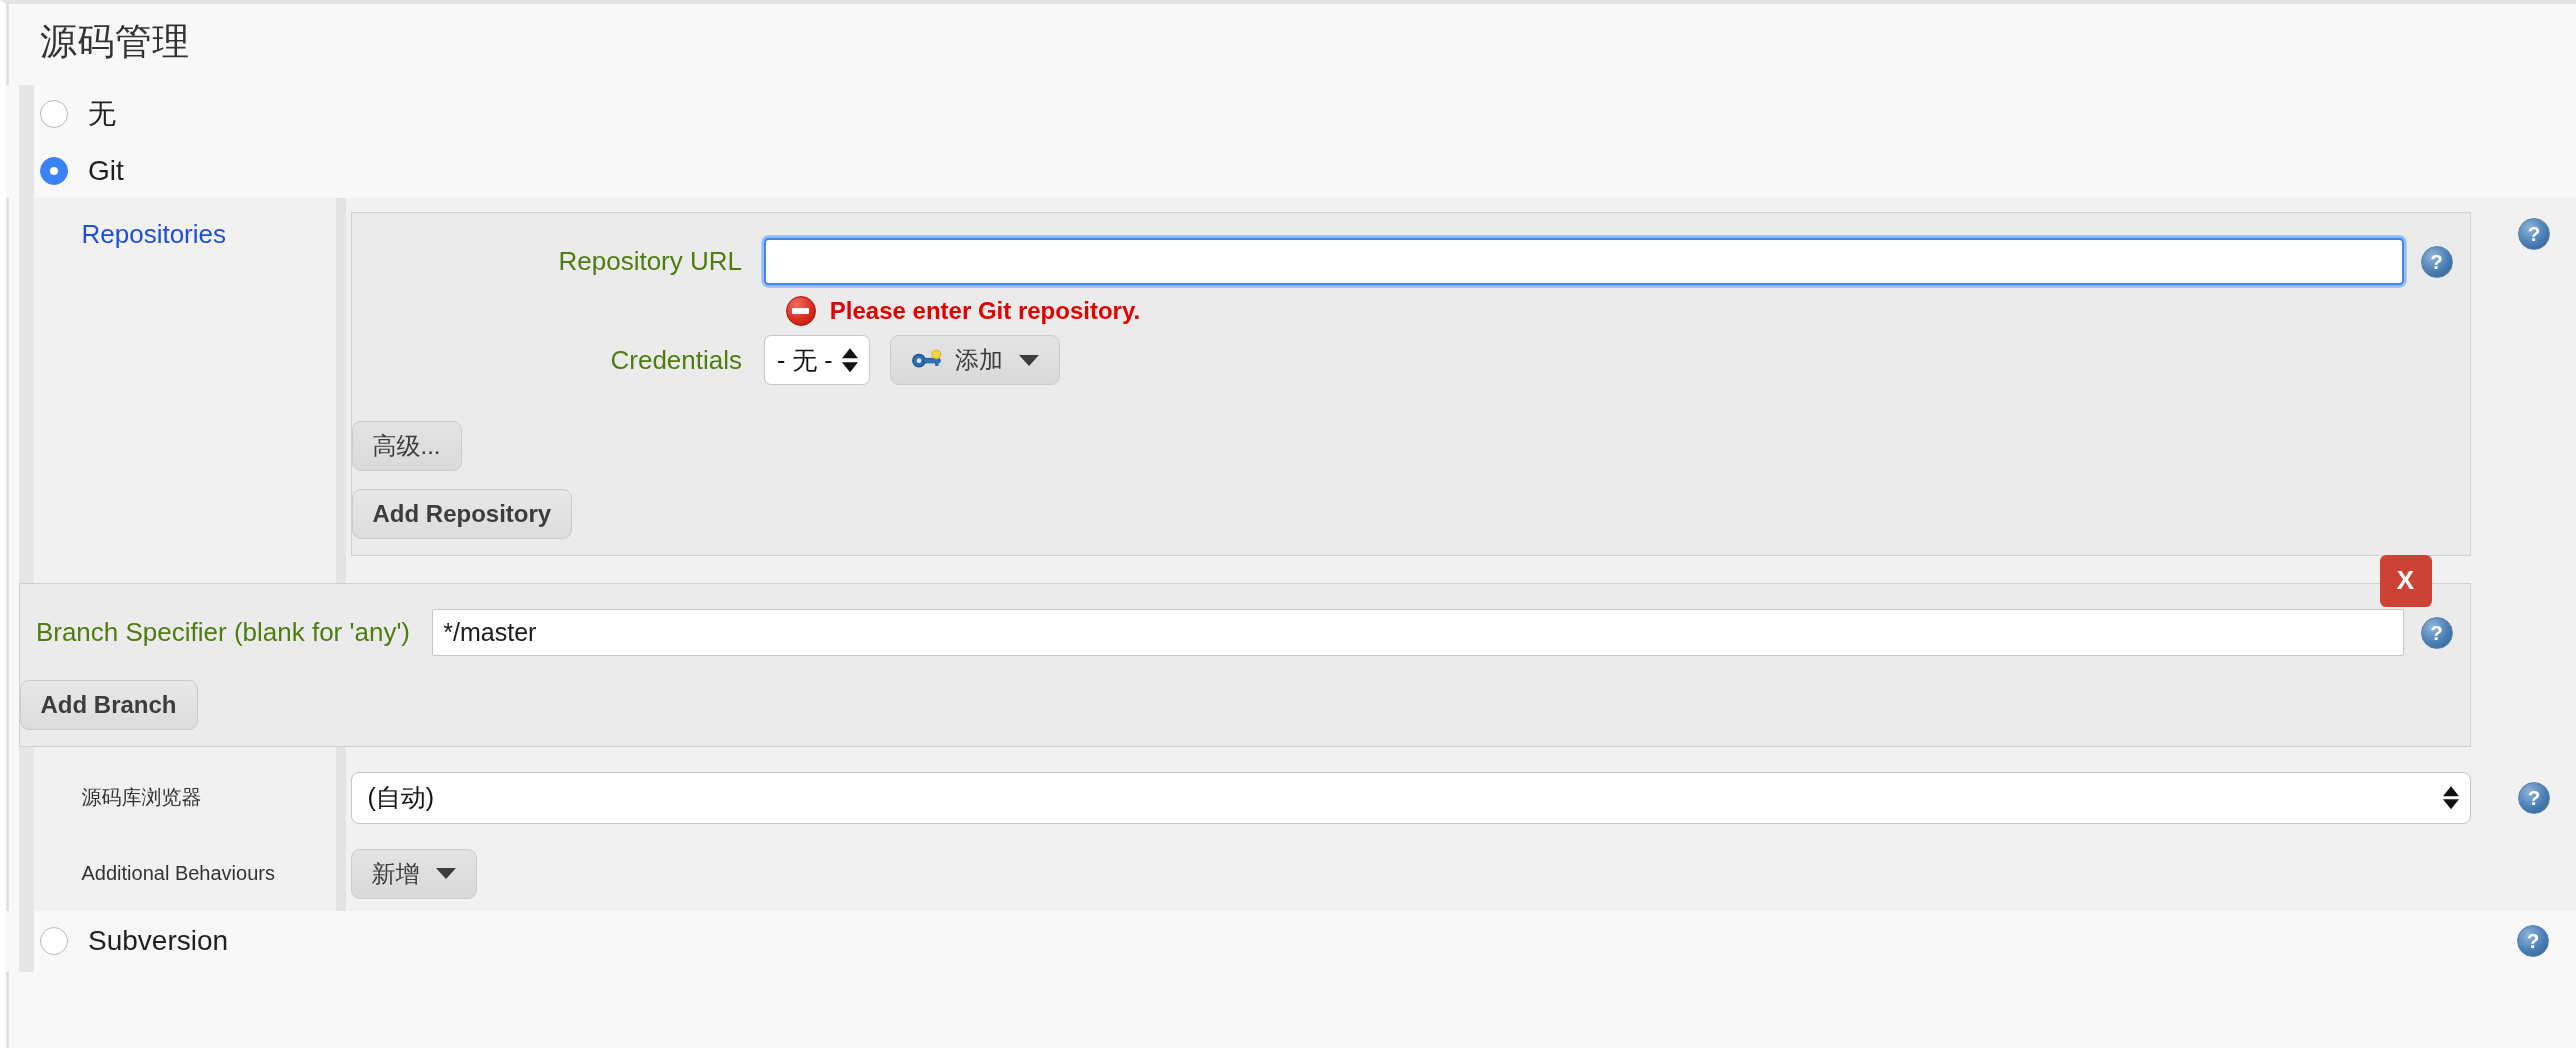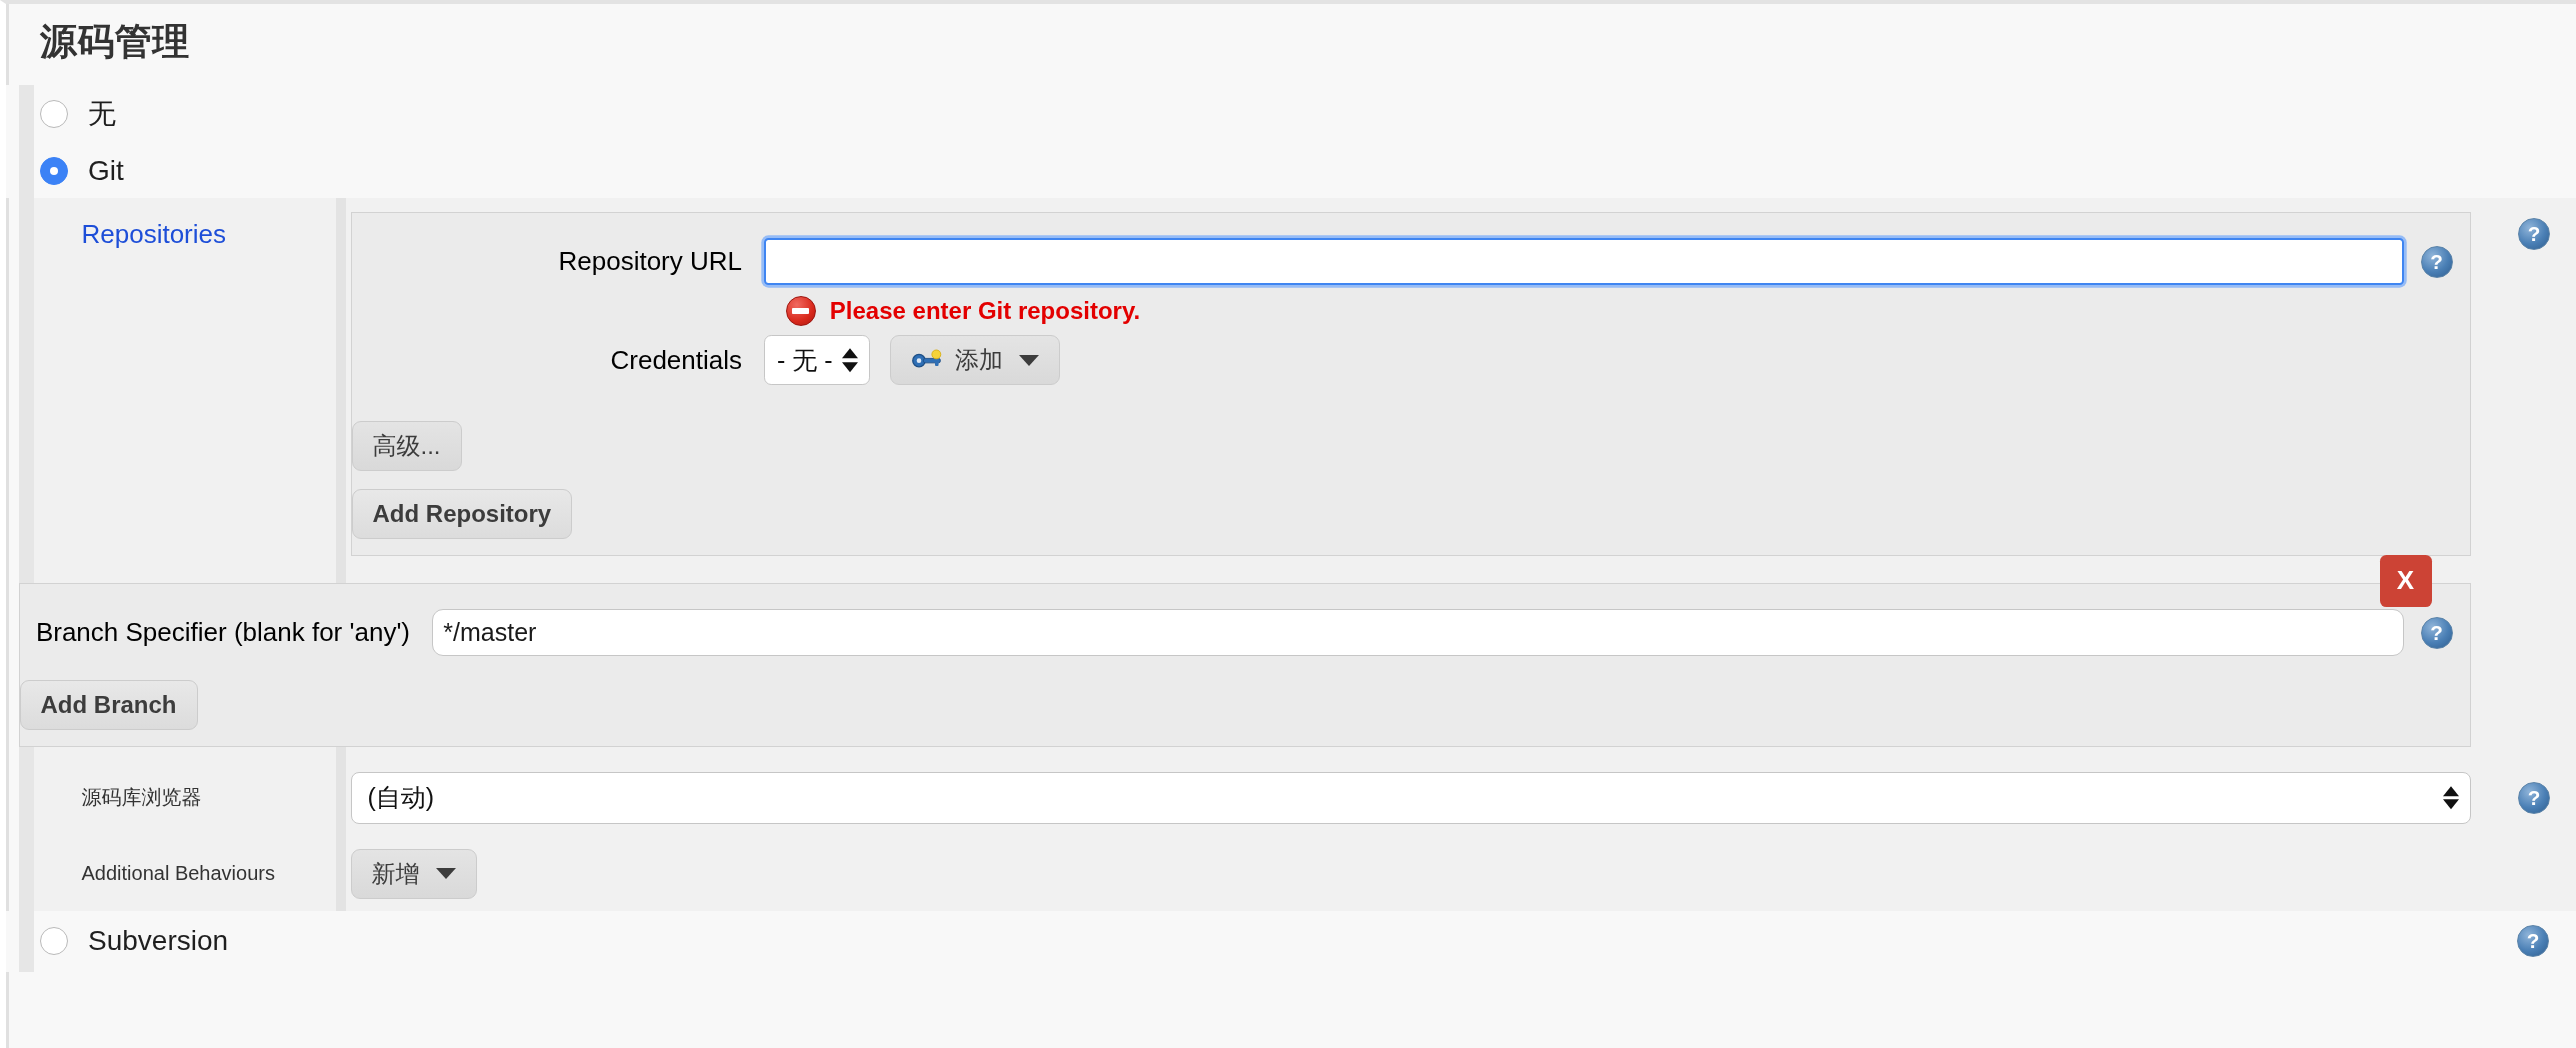--- a/index.html
+++ b/index.html
@@ -20,21 +20,21 @@
   }
   .page::before {
     content: "";
     position: absolute; left: 0; top: 0; bottom: 0; width: 2.7px;
     background: #e0e0e0;
   }
 
   
   .page-title {
     font-size: 37px;
-    font-weight: bold;
+    font-weight: normal;
     color: #333;
     padding: 12.5px 0 0 34px;
     letter-spacing: 0.4px;
   }
 
   
   .scm-block {
     position: relative;
     margin-top: 18px;
   }
@@ -140,21 +140,21 @@
     display: flex;
     align-items: center;
     padding: 5.4px 0;
   }
   .field-label {
     flex: 0 0 0;
     min-width: 412px;
     text-align: right;
     padding-right: 21.5px;
     font-size: 26px;
-    color: #000000;
+    color: #4d7c0f;
     white-space: nowrap;
   }
   .field-control {
     flex: 1 1 auto;
     display: flex;
     align-items: center;
     min-width: 0;
   }
   .field-help {
     flex: 0 0 66px;
@@ -164,21 +164,21 @@
   }
 
   input.text {
     width: 100%;
     height: 47px;
     font-size: 25px;
     padding: 1.8px 10.8px;
     color: #1a1a1a;
     background: #ffffff;
     border: 1.8px solid #c6c6c6;
-    border-radius: 11px;
+    border-radius: 2px;
     font-family: "Liberation Sans", sans-serif;
     outline: none;
   }
   input.text.focused {
     border: 2.7px solid #3f85f1;
     box-shadow: 0 0 0 2.7px rgba(80,150,255,0.55);
     border-radius: 4.5px;
   }
 
   

